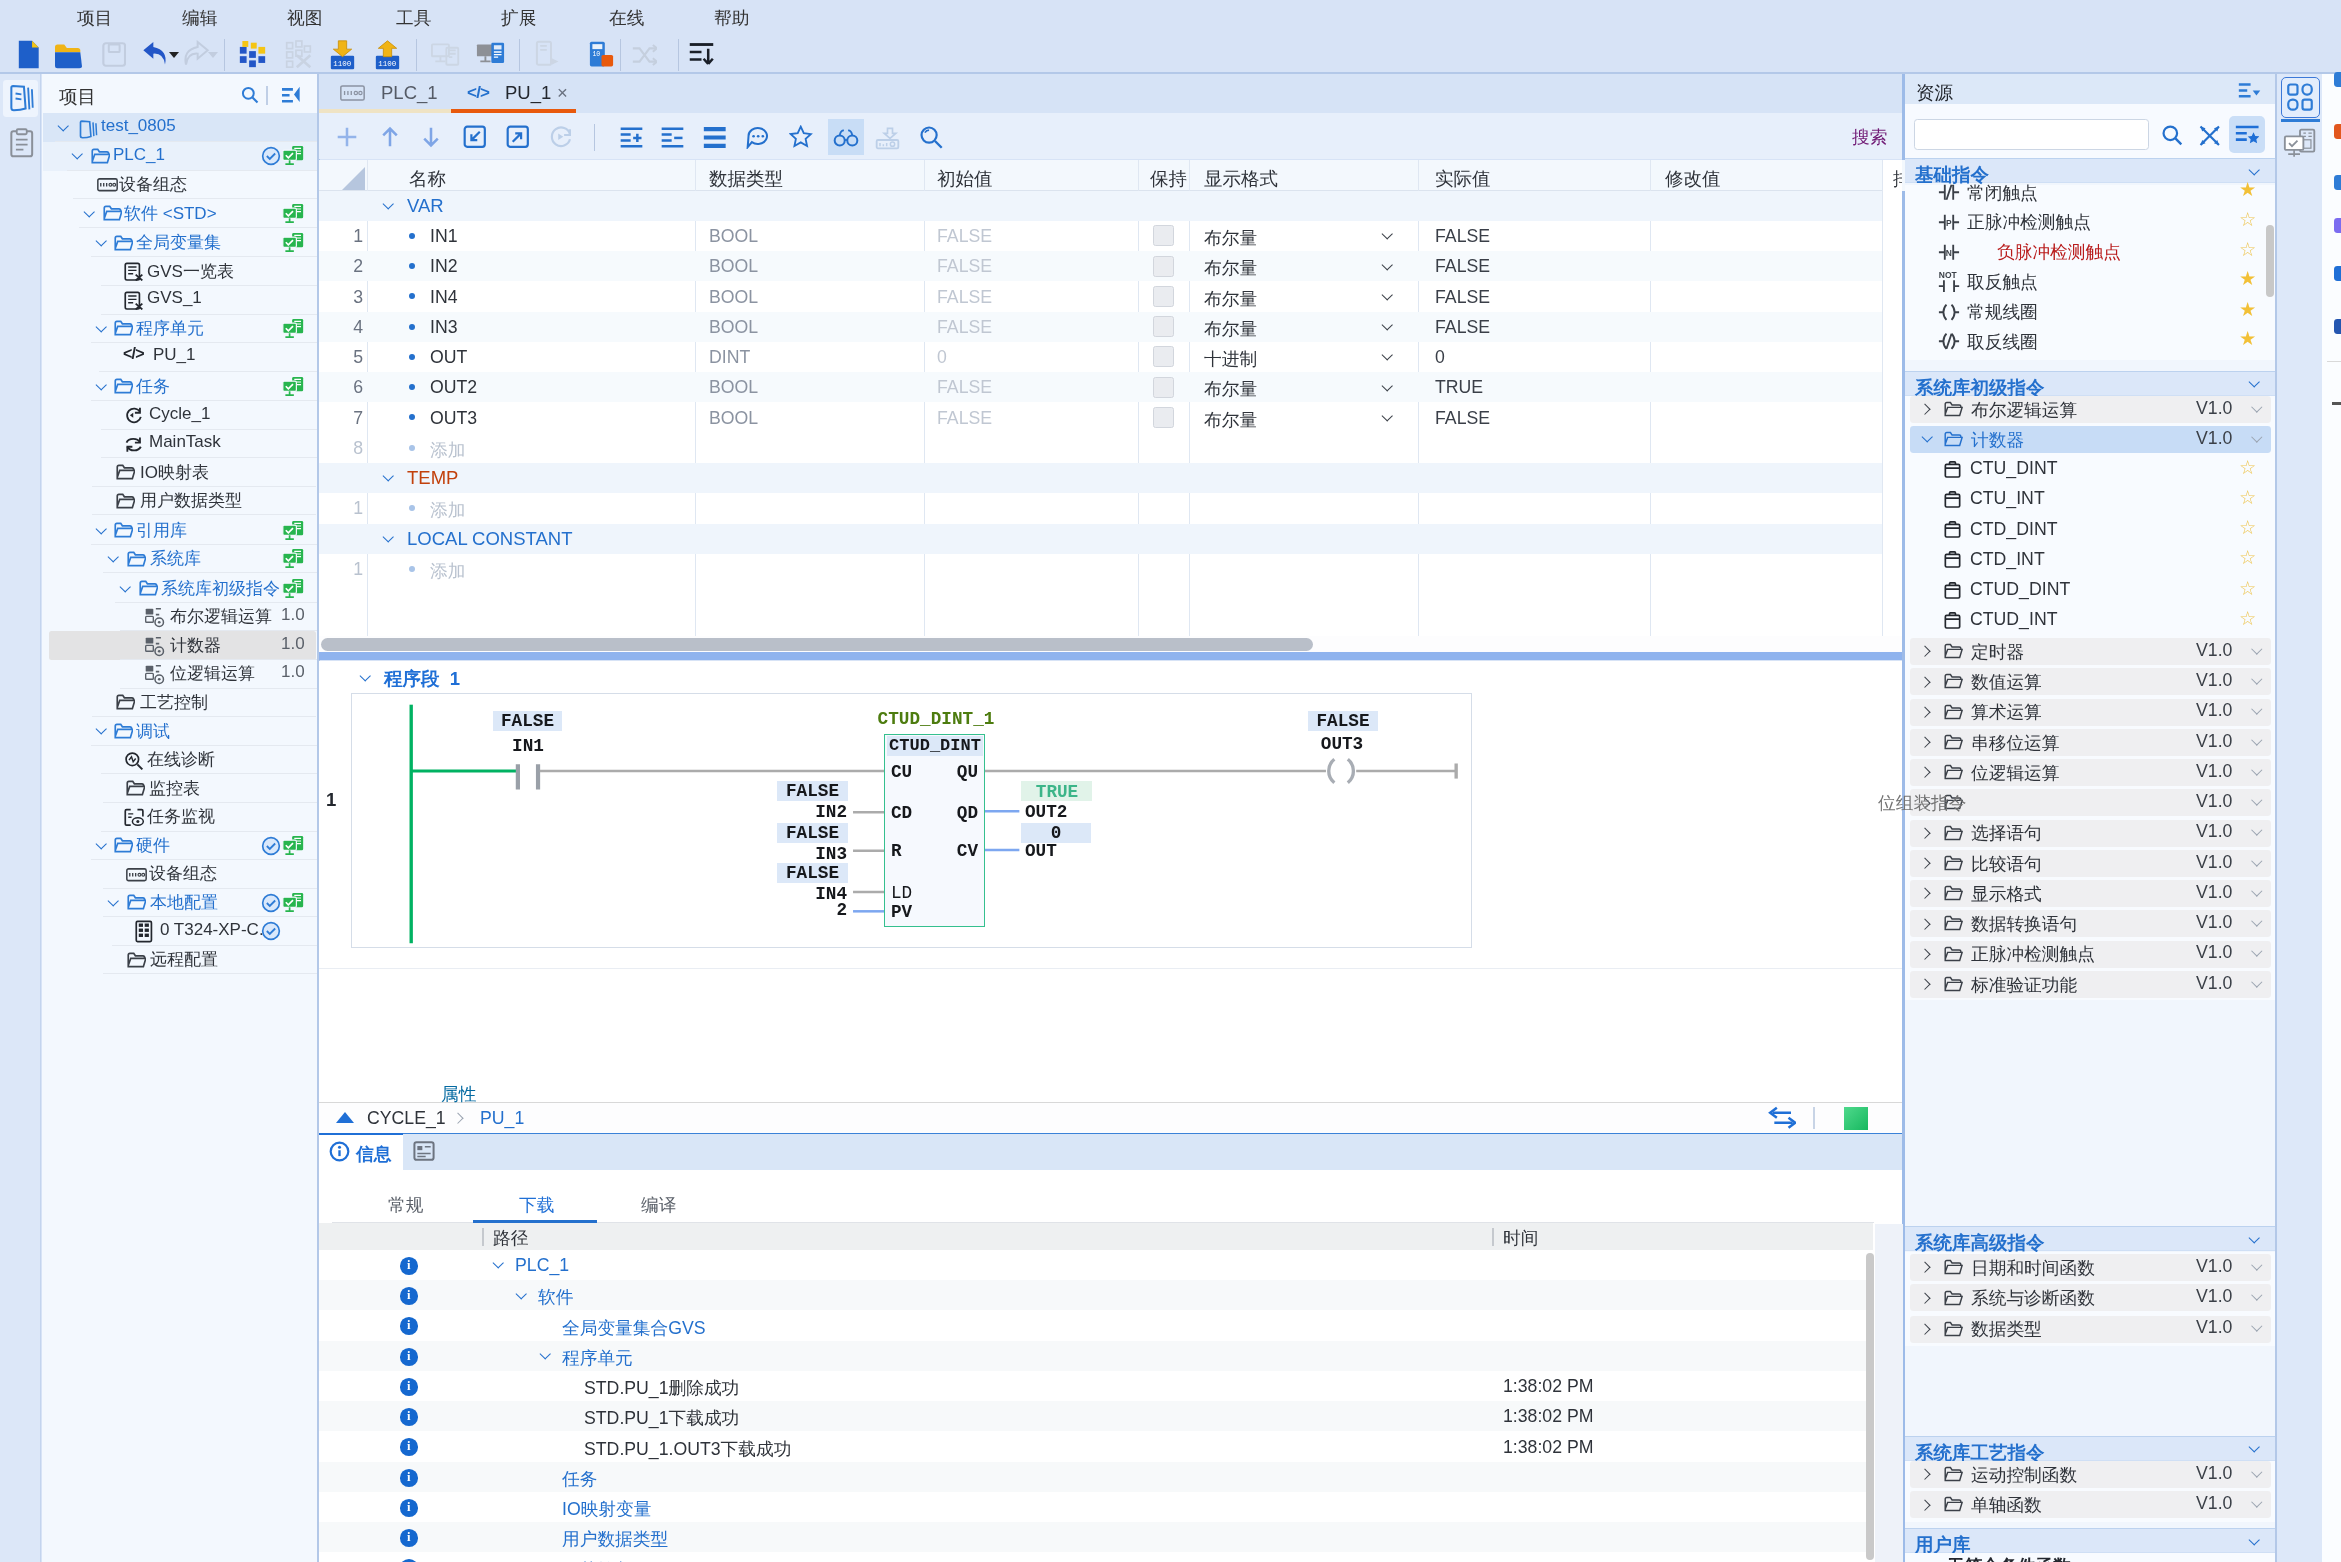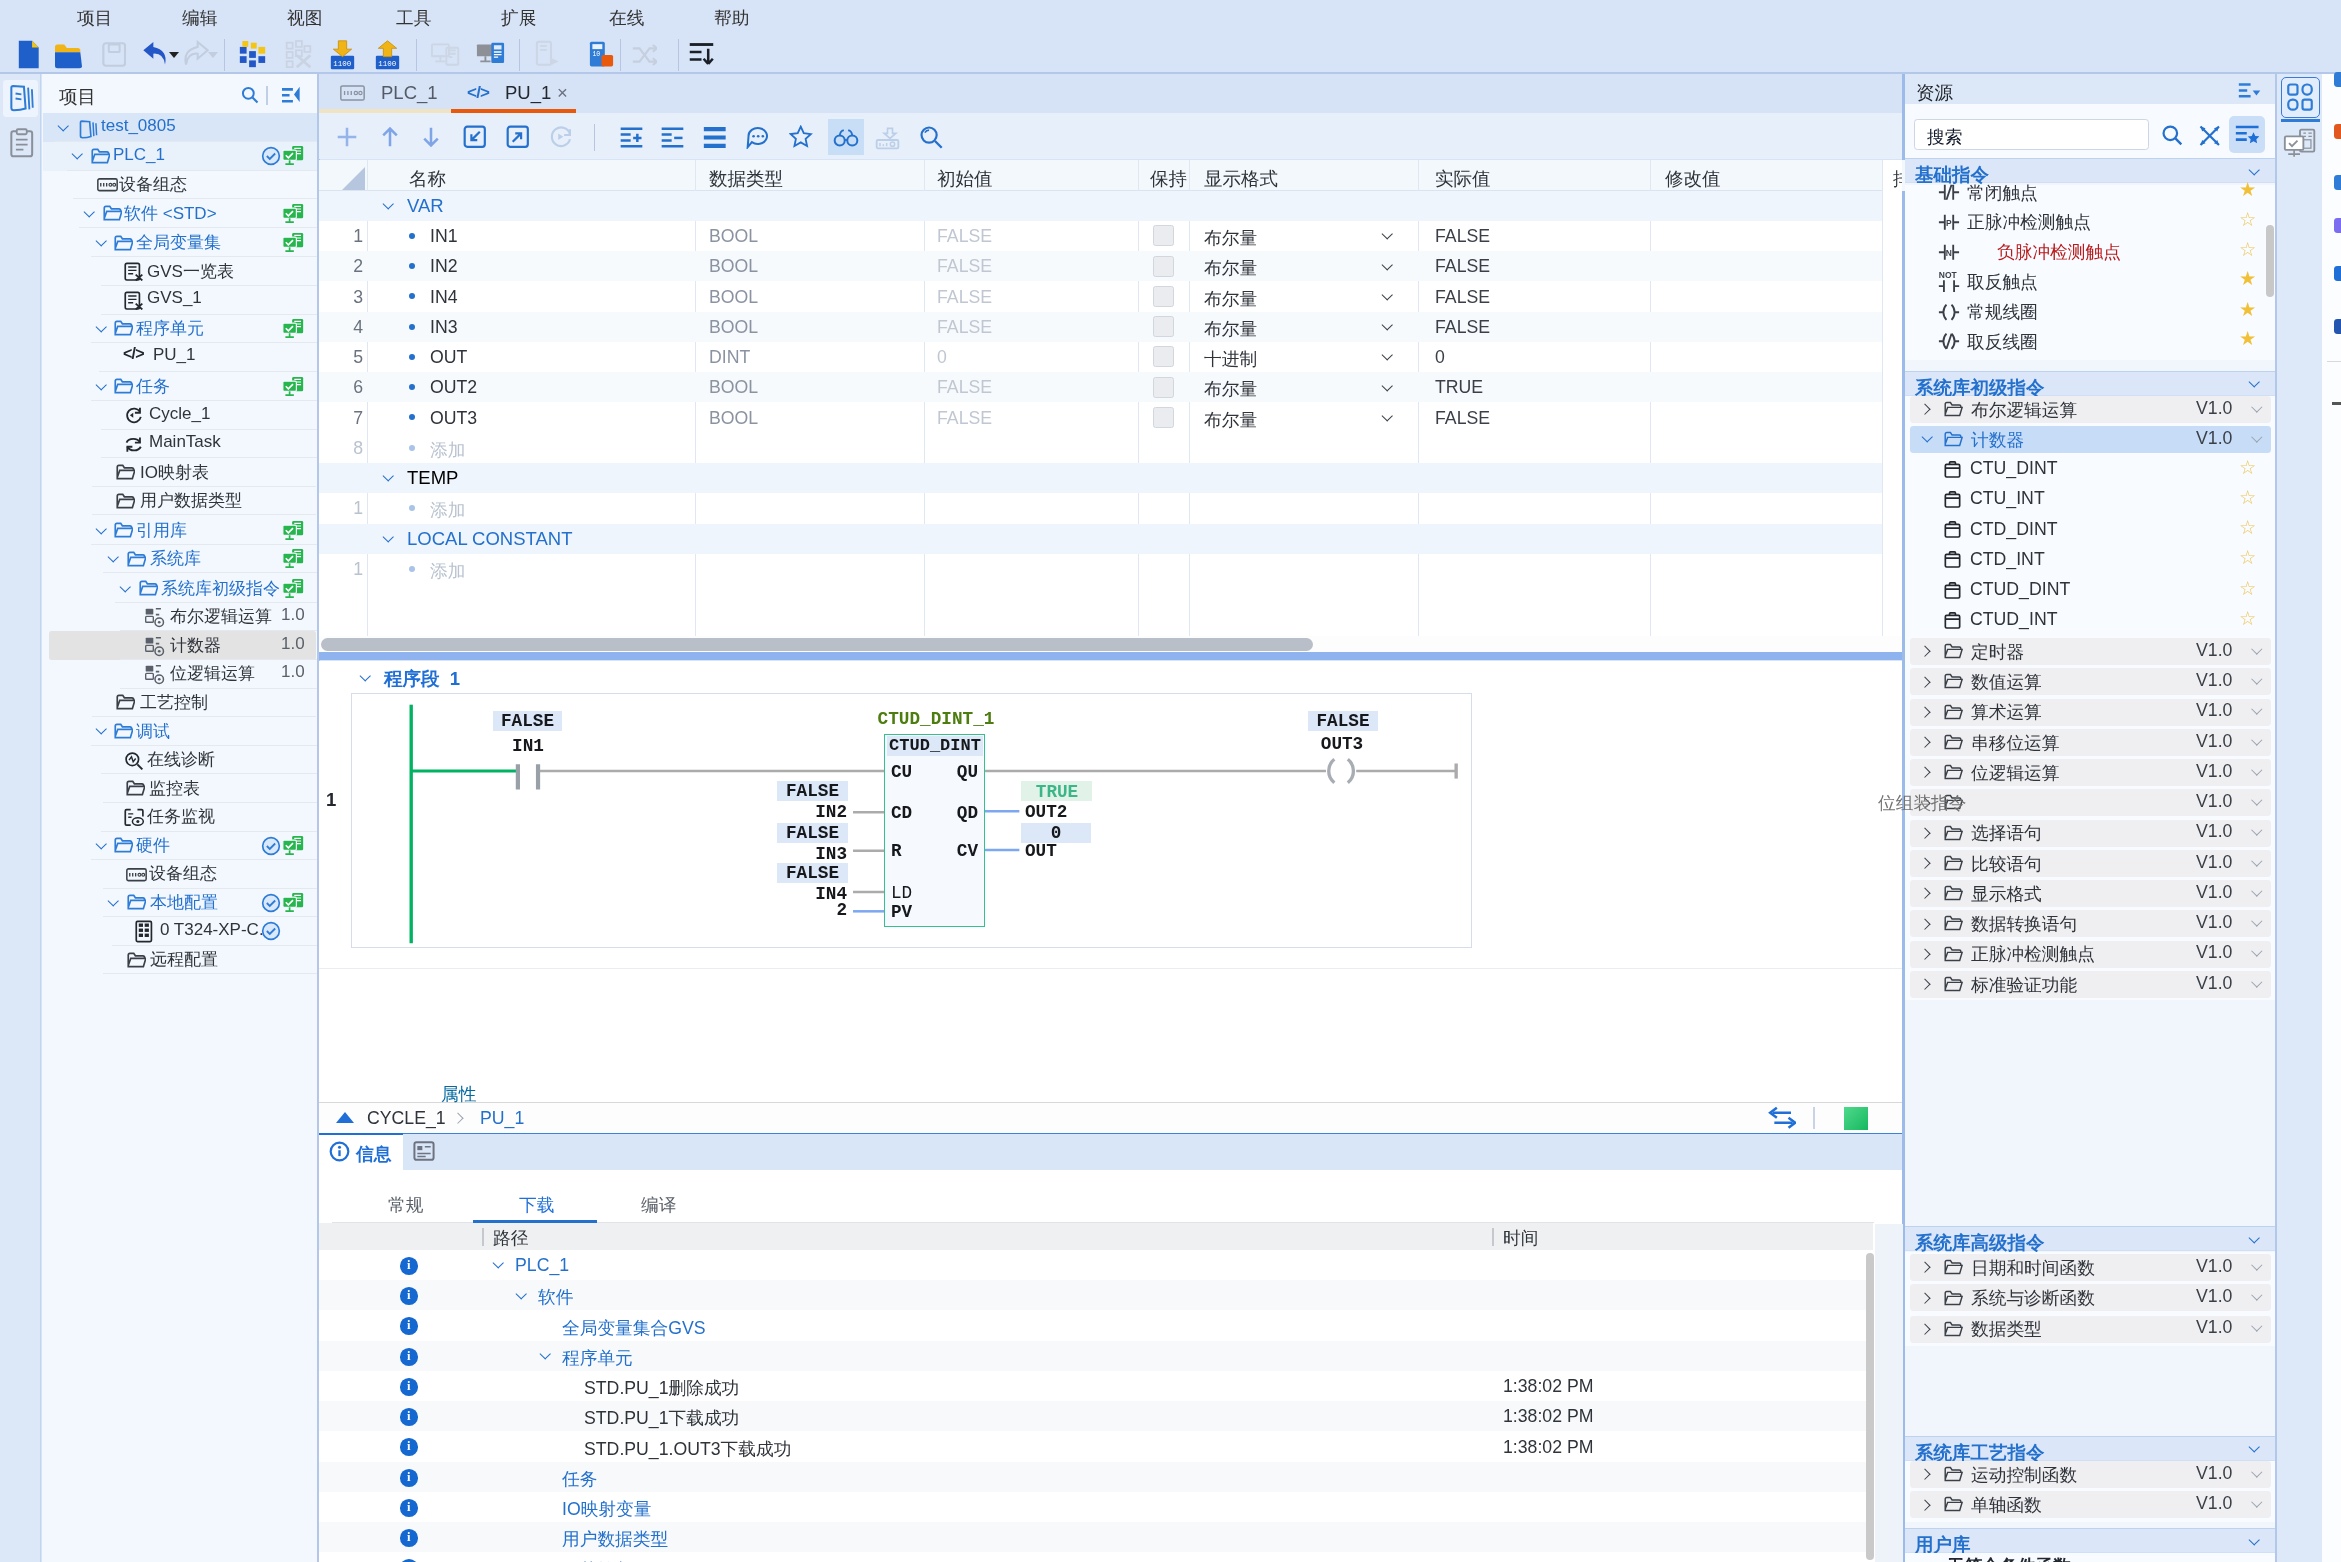--- a/index.html
+++ b/index.html
@@ -604,21 +604,21 @@
 <div class="tx" style="left:937px;top:408px;color:#c0c7d2">FALSE</div>
 <div class="cb" style="left:1153px;top:407px"></div>
 <div class="tx" style="left:1204px;top:408px;color:#2f333a">布尔量</div>
 <div class="cvr" style="left:1383px;top:412px;transform:rotate(45deg);border-color:#3b4048"></div>
 <div class="tx" style="left:1435px;top:408px;color:#3a3f48">FALSE</div>
 <div class="tx" style="left:325px;top:438px;width:38px;text-align:right;color:#b9c2cf">8</div>
 <div class="dot" style="left:409px;top:445px;background:#a9c4e8"></div>
 <div class="tx" style="left:430px;top:438px;color:#b9c2cf">添加</div>
 <div class="a" style="left:319px;top:463px;width:1563px;height:30px;background:#eff5fc"></div>
 <div class="cvd" style="left:384px;top:472px"></div>
-<div class="tx" style="left:407px;top:467px;font-size:18.5px;color:#000000">TEMP</div>
+<div class="tx" style="left:407px;top:467px;font-size:18.5px;color:#c2410c">TEMP</div>
 <div class="tx" style="left:325px;top:498px;width:38px;text-align:right;color:#b9c2cf">1</div>
 <div class="dot" style="left:409px;top:505px;background:#a9c4e8"></div>
 <div class="tx" style="left:430px;top:498px;color:#b9c2cf">添加</div>
 <div class="a" style="left:319px;top:524px;width:1563px;height:30px;background:#eff5fc"></div>
 <div class="cvd" style="left:384px;top:533px"></div>
 <div class="tx" style="left:407px;top:528px;font-size:18.5px;color:#2470cd">LOCAL CONSTANT</div>
 <div class="tx" style="left:325px;top:559px;width:38px;text-align:right;color:#b9c2cf">1</div>
 <div class="dot" style="left:409px;top:566px;background:#a9c4e8"></div>
 <div class="tx" style="left:430px;top:559px;color:#b9c2cf">添加</div>
 <div class="a" style="left:319px;top:636px;width:1583px;height:16px;background:#fdfdfe"></div>
@@ -742,21 +742,21 @@
 <div class="a" style="left:1866px;top:1253px;width:8.4px;height:307px;background:#c9c9c9;border-radius:5px"></div>
 <div class="a" style="left:1905px;top:74px;width:370px;height:1489px;background:#f1f6fd"></div>
 <div class="a" style="left:1905px;top:74px;width:370px;height:30px;background:#dce8f8"></div>
 <div class="tx" style="left:1916px;top:80px;font-size:18.5px;color:#23272e">资源</div>
 <svg class="a" style="left:2238px;top:82px" width="23.5" height="18.5" viewBox="0 0 28 22">
       <path d="M1 3h14M1 10h10M1 17h14" stroke="#2e7cd6" stroke-width="3"></path>
       <path d="M22 6 l-4.5 6 h9z" fill="#2e7cd6" transform="rotate(180 22 11)"></path>
     </svg>
 <div class="a" style="left:1905px;top:104px;width:370px;height:54px;background:#f7faff"></div>
 <div class="a" style="left:1914px;top:119px;width:235px;height:31px;background:#fff;border:0.8px solid #ccd6e4;border-radius:3.4px"></div>
-<div class="tx" style="left:1927px;top:125px;color:#0f172a">搜索</div>
+<div class="tx" style="left:1852px;top:125px;color:#701a75">搜索</div>
 <svg class="a" style="left:2161px;top:124px" width="22" height="22" viewBox="0 0 26 26">
       <circle cx="11" cy="11" r="8" fill="none" stroke="#2470cd" stroke-width="2.6"></circle>
       <path d="M17 17 L24 24" stroke="#2470cd" stroke-width="2.8"></path>
     </svg>
 <svg class="a" style="left:2198px;top:124px" width="23.5" height="23.5" viewBox="0 0 28 28">
       <path d="M3 3 L25 25 M25 3 L3 25" stroke="#2470cd" stroke-width="2.6"></path>
       <path d="M3 3 l6 2 -4 4z M25 25 l-6-2 4-4z" fill="#2470cd"></path>
       <path d="M25 3 l-2 6 -4-4z M3 25 l2-6 4 4z" fill="#2470cd"></path>
     </svg>
 <div class="a" style="left:2229px;top:116px;width:36px;height:37px;background:#cadef7;border-radius:5px"></div>

